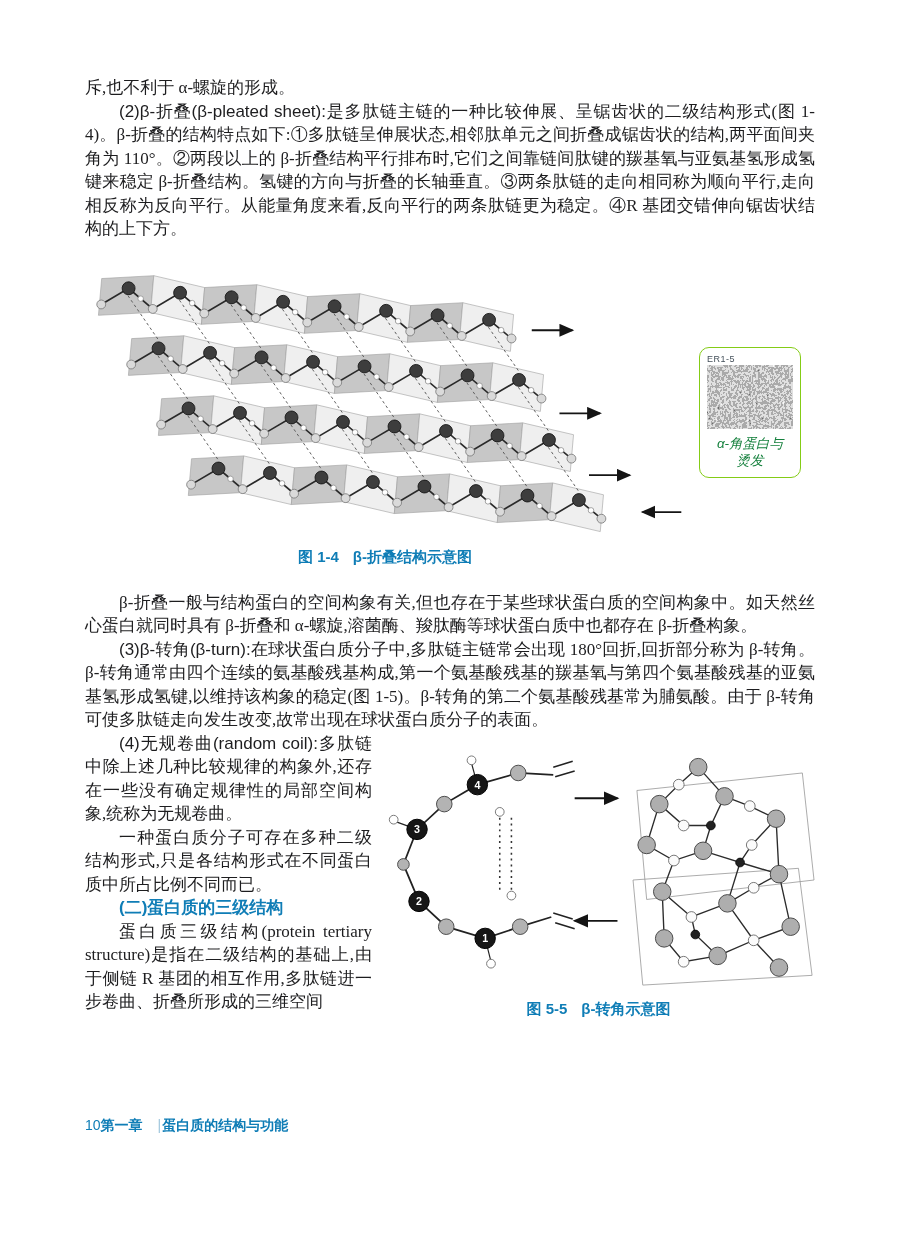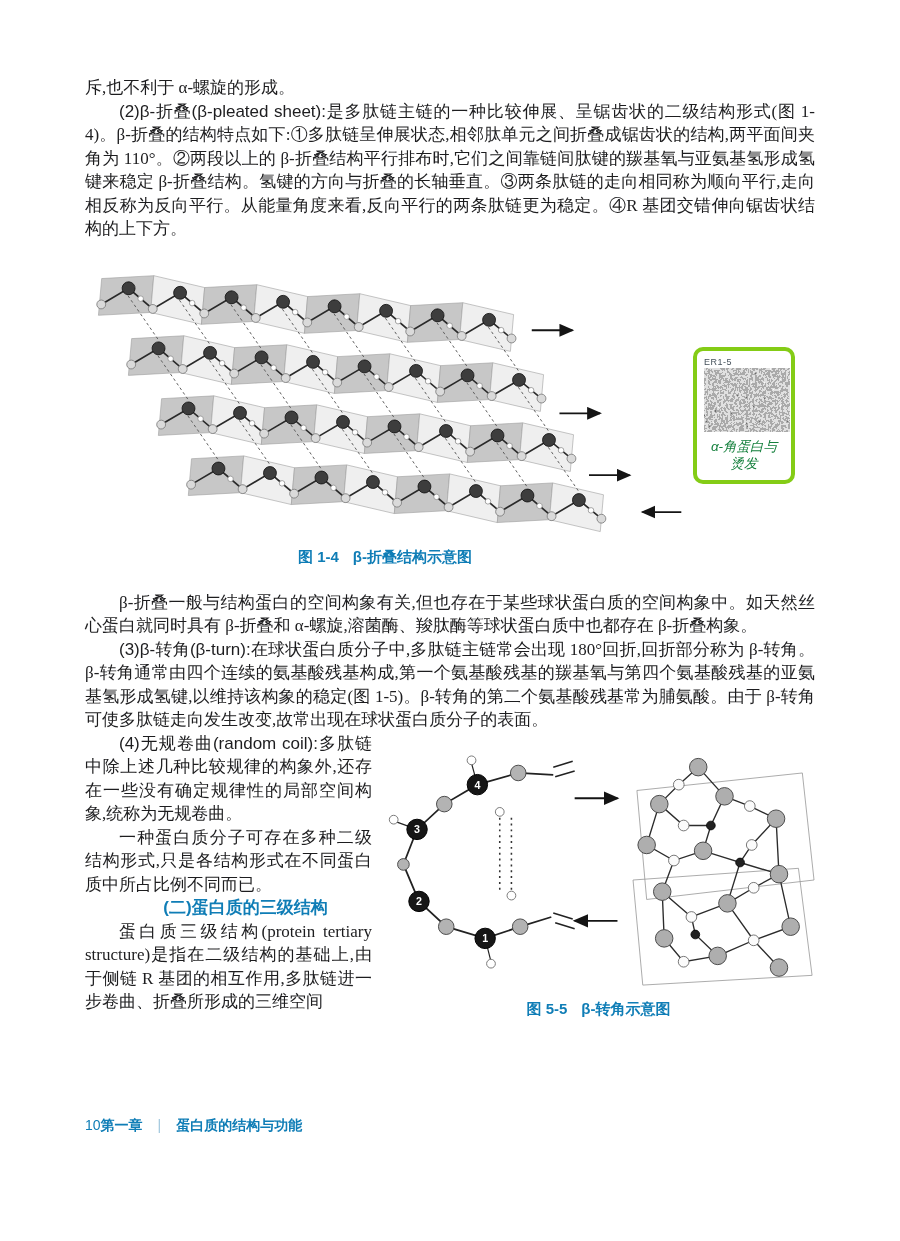--- a/index.html
+++ b/index.html
@@ -11,53 +11,53 @@
   }
   .content { position:absolute; left:85px; right:85px; top:76px; }
   p.body { font-size:17px; line-height:23.5px; text-align:justify; text-indent:2em; }
   p.noindent { text-indent:0; }
   .lead { font-family:"Liberation Sans","DejaVu Sans",sans-serif; font-weight:400; }
 
   figure.fig4 { margin:20px 0 24px 0; }
   .fig4-row { display:flex; align-items:flex-start; }
   .sheet-svg { width:600px; height:277px; flex:0 0 auto; display:block; }
   .qr-block {
-    margin-left:8px; margin-top:86px; width:102px;
-    border:4px solid #84cc16; border-radius:10px; padding:6px 7px 8px 7px;
+    margin-left:14px; margin-top:86px; width:102px;
+    border:1px solid #84cc16; border-radius:10px; padding:6px 7px 8px 7px;
     text-align:center; font-family:"Liberation Sans","DejaVu Sans",sans-serif;
   }
   .qr-id { display:block; text-align:left; font-size:9px; color:#44505a; margin-bottom:1px; letter-spacing:0.5px; }
   .qr-noise { display:block; margin:0 auto; }
   .qr-caption { margin-top:6px; font-size:13.5px; line-height:17px; color:#15803d;font-style:italic; }
 
   figcaption.figcap {
     text-align:center; margin-top:10px;
     font-family:"Liberation Sans","DejaVu Sans",sans-serif;
     font-size:15px; font-weight:700; color:#0f7db6;
   }
   .cap4 { width:600px; }
   .figlabel { margin-right:14px; }
 
   .twocol { display:flex; }
   .leftcol { width:287px; flex:0 0 auto; }
   .rightcol { flex:1 1 auto; padding-left:10px; }
   .turn-svg { width:100%; height:auto; display:block; margin-top:4px; }
   h3.subhead {
     font-family:"Liberation Sans","DejaVu Sans",sans-serif; font-weight:700;
-    font-size:17px; line-height:23.5px; color:#0f7db6; text-indent:2em;text-align:center;
+    font-size:17px; line-height:23.5px; color:#0f7db6; text-indent:2em;
   }
 
   footer.pagefooter {
     position:absolute; left:85px; top:1117px; display:flex; align-items:baseline;
     font-family:"Liberation Sans","DejaVu Sans",sans-serif; font-size:14px; color:#0f7db6;
   }
   .pf-num { font-weight:400; }
   .pf-chap { font-weight:700; }
   .pf-div { color:#9fc6dd; margin-left:15px; font-weight:400; }
-  .pf-title { font-weight:700; margin-left:15px; }
+  .pf-title { font-weight:700; margin-left:1px; }
 </style>
 </head>
 <body>
 
 <div class="page">
   <main class="content">
 
     <p class="body noindent">斥,也不利于 α-螺旋的形成。</p>
 
 

